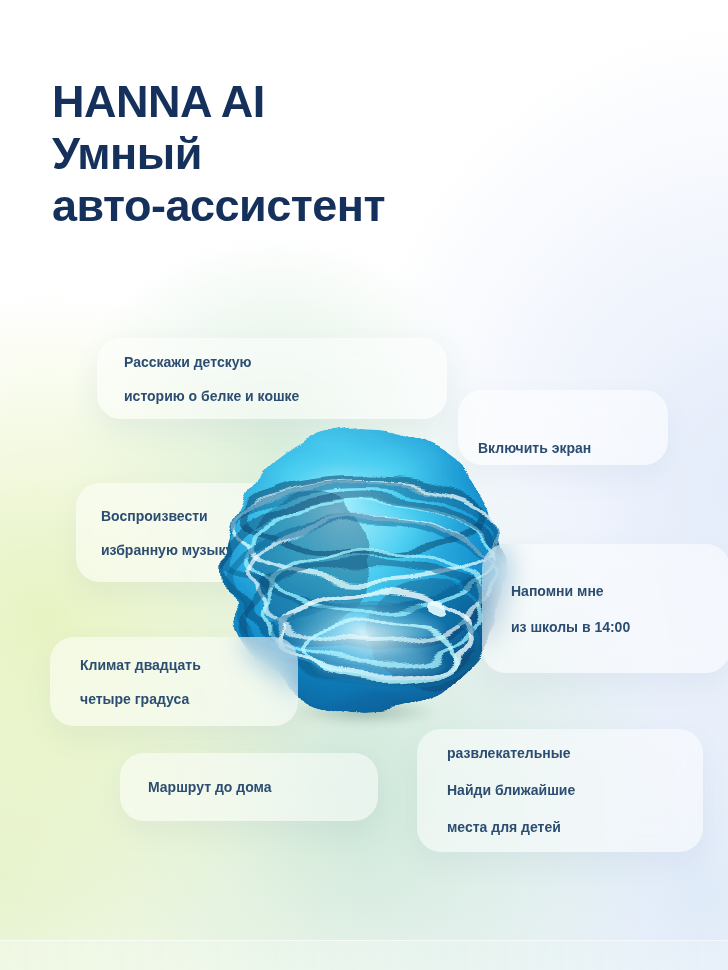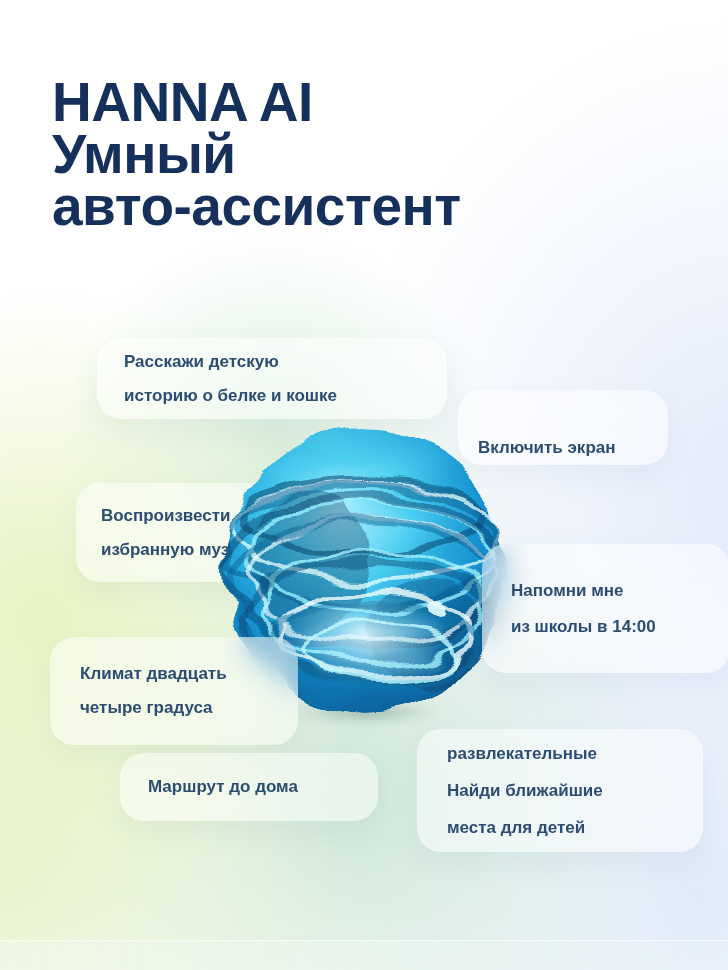--- a/index.html
+++ b/index.html
@@ -11,39 +11,39 @@
       radial-gradient(50% 42% at 0% 90%, #e6f3cf 0%, rgba(230,243,207,0) 100%),
       radial-gradient(44% 38% at 48% 82%, #cde7d8 0%, rgba(205,231,216,0) 100%),
       radial-gradient(30% 22% at 38% 46%, #d9eedd 0%, rgba(217,238,221,0) 100%),
       radial-gradient(55% 48% at 102% 50%, #e3ebfa 0%, rgba(227,235,250,0) 100%),
       radial-gradient(48% 40% at 96% 92%, #dfeaf8 0%, rgba(223,234,248,0) 100%),
       #ffffff;
   }
   .title{
     position:absolute;left:52px;top:76px;
     color:var(--title-color,#15305a);
-    font-weight:700;font-size:55px;line-height:52px;letter-spacing:-0.5px;
+    font-weight:700;font-size:45px;line-height:52px;letter-spacing:-0.5px;
   }
   .title .brand{display:block;}
   .title .line{display:block;}
   .bubble{
     position:absolute;display:flex;flex-direction:column;justify-content:center;
     background:rgba(255,255,255,0.5);
     -webkit-backdrop-filter:blur(14px);backdrop-filter:blur(14px);
     border-radius:24px;z-index:4;
     box-shadow:0 12px 28px rgba(90,120,150,0.07);
     color:var(--bubble-text-color,#2c4d72);
-    font-size:17px;font-weight:600;line-height:34px;
+    font-size:14px;font-weight:600;line-height:34px;
   }
   .bubble span{display:block;white-space:nowrap;}
   .b1{left:97px;top:338px;width:323px;height:81px;padding-left:27px;}
   .b2{left:458px;top:390px;width:190px;height:75px;padding-left:20px;justify-content:flex-end;}
   .b3{left:28px;top:483px;width:256px;height:99px;padding-left:25px;z-index:2;margin-left:48px;}
   .b4{left:482px;top:544px;width:219px;height:129px;padding-left:29px;line-height:36px;}
-  .b5{left:50px;top:637px;width:218px;height:108px;padding-left:30px;}
+  .b5{left:50px;top:637px;width:218px;height:89px;padding-left:30px;}
   .b6{left:120px;top:753px;width:230px;height:68px;padding-left:28px;}
   .b7{left:417px;top:729px;width:256px;height:123px;padding-left:30px;line-height:37px;}
   .orb{position:absolute;left:215px;top:421px;width:300px;height:300px;z-index:3;}
   .orb svg{display:block;width:100%;height:100%;}
   .orb-shadow{
     position:absolute;left:263px;top:694px;width:204px;height:36px;z-index:2;
     background:radial-gradient(50% 50% at 50% 50%, rgba(30,70,55,0.30) 0%, rgba(30,70,55,0) 72%);
     filter:blur(4px);
   }
   .bottom-strip{

